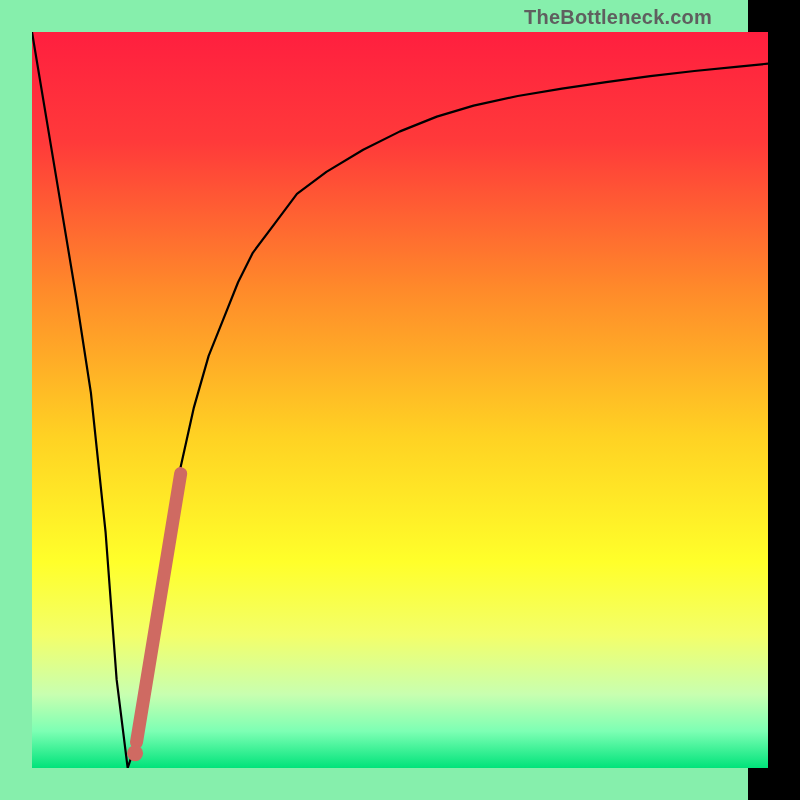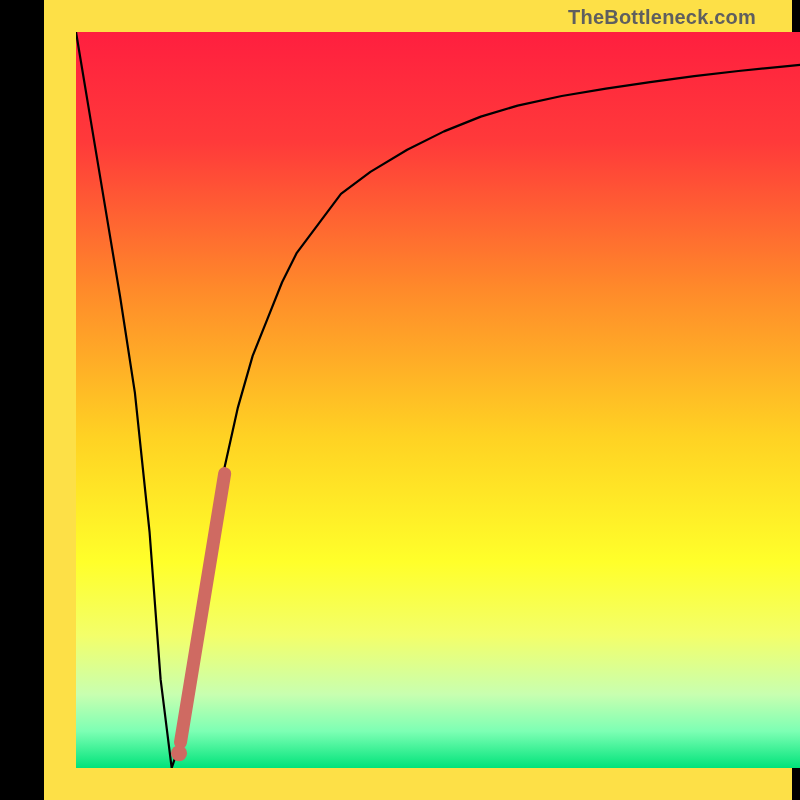--- a/index.html
+++ b/index.html
@@ -8,22 +8,21 @@
     width: 800px;
     height: 800px;
     overflow: hidden;
     background: #000;
     font-family: Arial, Helvetica, sans-serif;
   }
   .frame {
     position: relative;
     width: 748px;
     height: 800px;
-    background: #fde047;
-    margin-left: 44px;
+    background: #86efac;
   }
   .plot-area {
     position: absolute;
     left: 32px;
     top: 32px;
     width: 736px;
     height: 736px;
     overflow: hidden;
   }
   .watermark {

